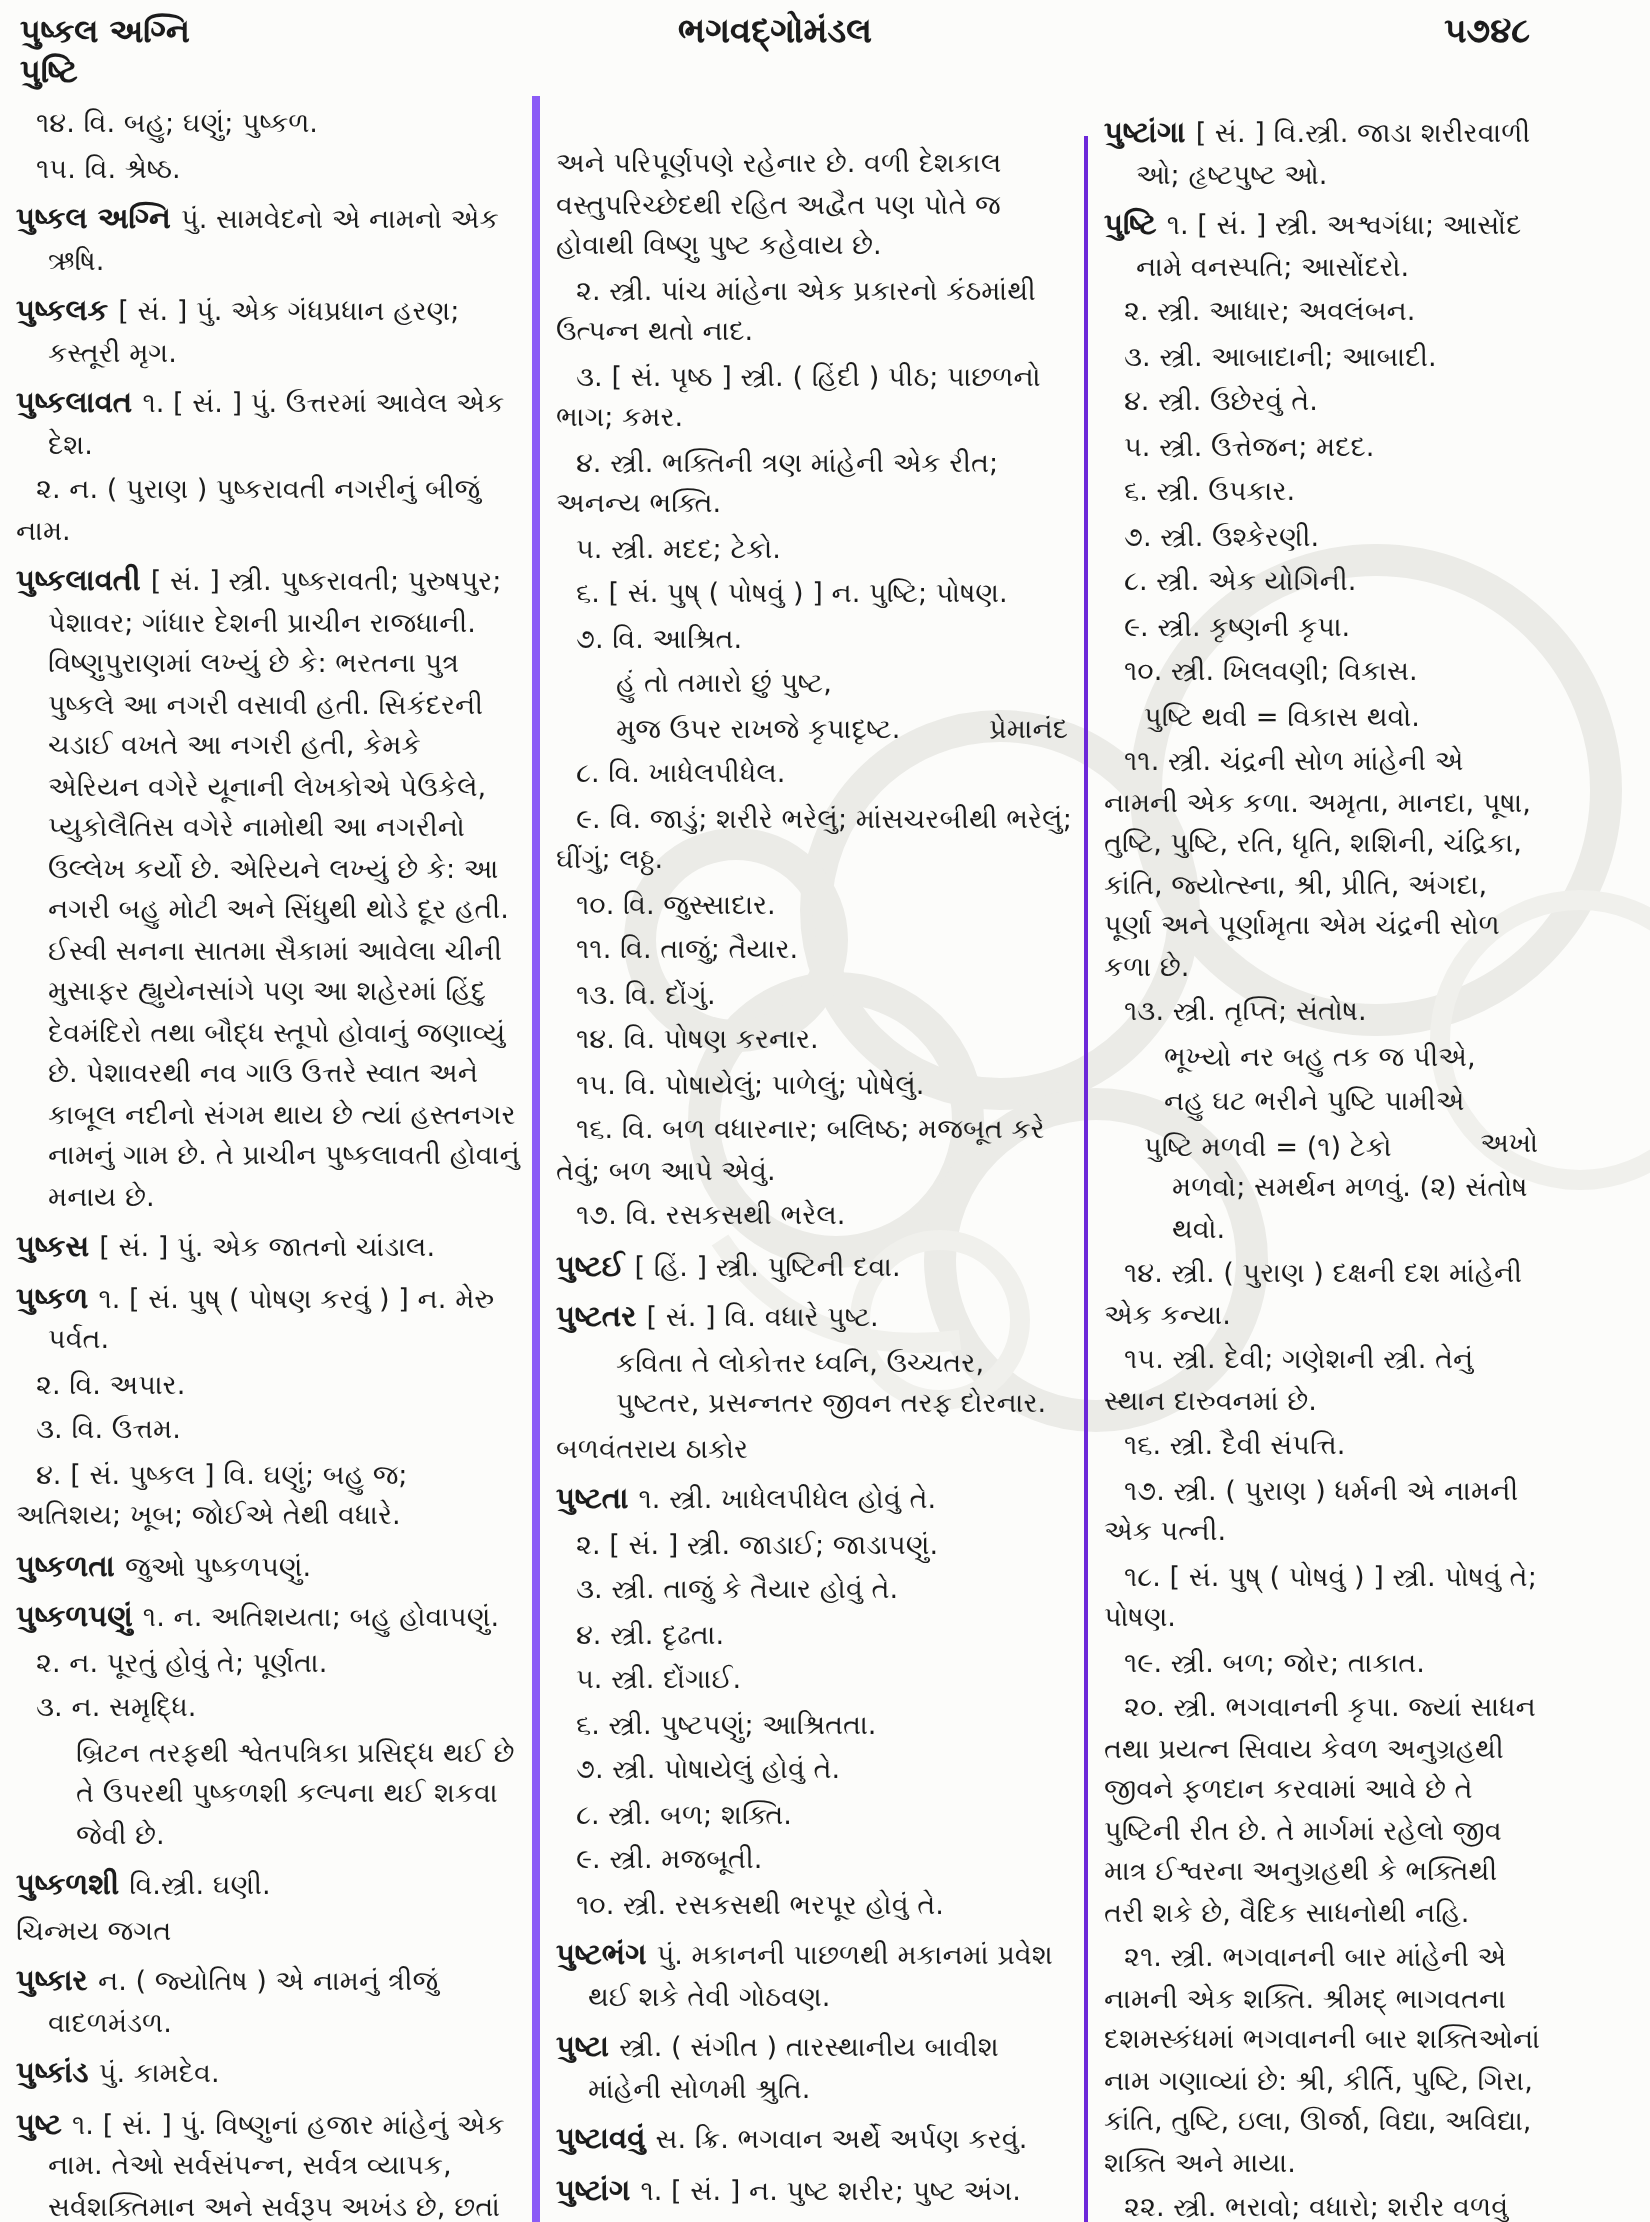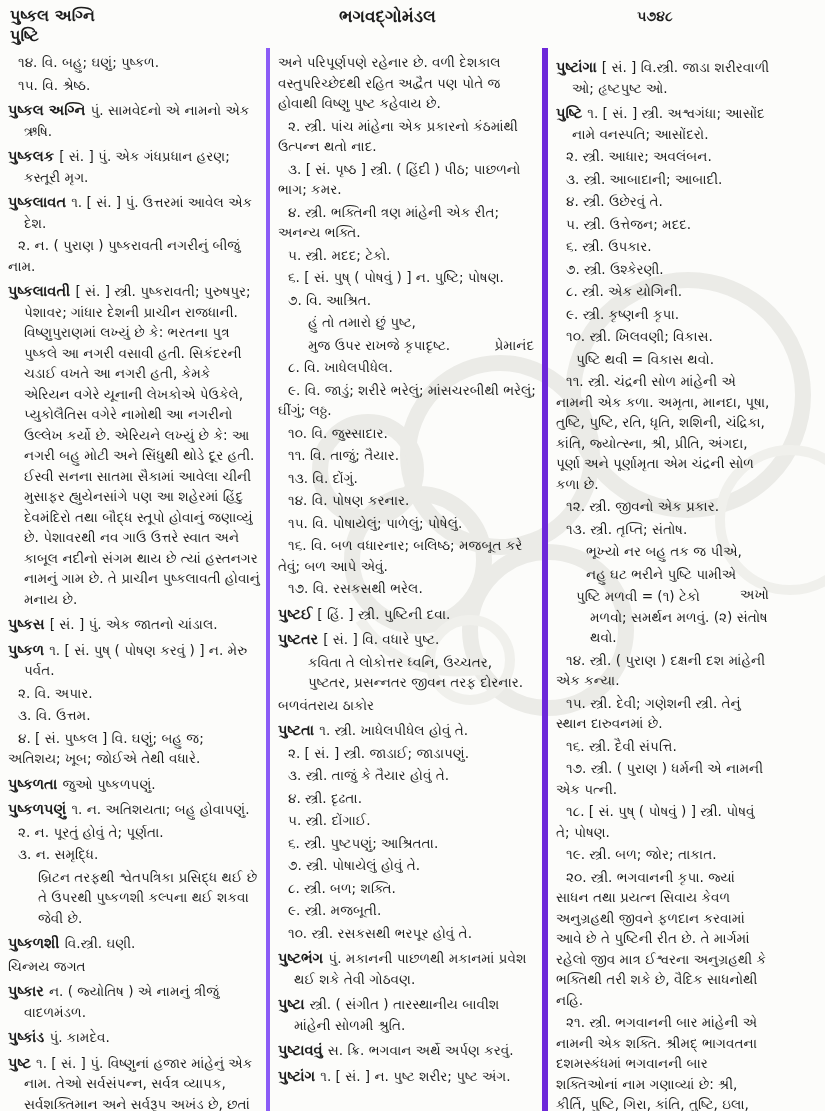--- a/index.html
+++ b/index.html
@@ -10,31 +10,31 @@
     color:#1c1c1c;
   }
   .page{position:relative;width:777px;height:1111px;z-index:1;}
   .watermark{position:absolute;left:0;top:0;z-index:0;pointer-events:none;}
   .header{
     display:flex;justify-content:space-between;align-items:flex-start;
     padding:6px 12px 0 10px;font-weight:bold;font-size:16px;line-height:20px;
   }
   .header .left{width:220px;text-align:left;}
   .header .center{flex:1;text-align:center;font-size:17px;}
-  .header .right{width:220px;text-align:center;font-size:14px;}
+  .header .right{width:220px;text-align:right;font-size:17px;}
   .columns{
     position:absolute;top:48px;left:0;right:0;bottom:0;
     display:flex;z-index:1;
   }
   .col{
     overflow:hidden;padding:4px 6px 0 8px;
     font-size:13.6px;line-height:20.5px;
   }
   .col1{width:252px;border-right:4px solid #8b5cf6;}
-  .col2{width:258px;border-right:6px solid #6d28d9;}
+  .col2{width:258px;border-right:2px solid #6d28d9;margin-top:20px;}
   .col3{flex:1;}
   .para{margin:0 0 2px 0;}
   .para.entry{margin-top:5px;padding-left:16px;text-indent:-16px;}
   .para.entry .head{font-size:14.6px;}
   .para.sense{text-indent:10px;}
   .para.plain{text-indent:0;}
   .para.quote{margin-left:30px;margin-right:2px;}
   .para.quote-attrib{text-align:left;margin-right:4px;}
   .para.idiom{margin-left:20px;padding-left:14px;text-indent:-14px;}
   .attrib{float:right;margin-left:10px;}
@@ -140,21 +140,20 @@
         <div class="para sense"><span>૩. સ્ત્રી. આબાદાની; આબાદી.</span></div>
         <div class="para sense"><span>૪. સ્ત્રી. ઉછેરવું તે.</span></div>
         <div class="para sense"><span>૫. સ્ત્રી. ઉત્તેજન; મદદ.</span></div>
         <div class="para sense"><span>૬. સ્ત્રી. ઉપકાર.</span></div>
         <div class="para sense"><span>૭. સ્ત્રી. ઉશ્કેરણી.</span></div>
         <div class="para sense"><span>૮. સ્ત્રી. એક યોગિની.</span></div>
         <div class="para sense"><span>૯. સ્ત્રી. કૃષ્ણની કૃપા.</span></div>
         <div class="para sense"><span>૧૦. સ્ત્રી. ખિલવણી; વિકાસ.</span></div>
         <div class="para idiom"><span>પુષ્ટિ થવી = વિકાસ થવો.</span></div>
         <div class="para sense"><span>૧૧. સ્ત્રી. ચંદ્રની સોળ માંહેની એ નામની એક કળા. અમૃતા, માનદા, પૂષા, તુષ્ટિ, પુષ્ટિ, રતિ, ધૃતિ, શશિની, ચંદ્રિકા, કાંતિ, જ્યોત્સ્ના, શ્રી, પ્રીતિ, અંગદા, પૂર્ણા અને પૂર્ણામૃતા એમ ચંદ્રની સોળ કળા છે.</span></div>
-        <div class="para sense"><span>૧૨. સ્ત્રી. જીવનો એક પ્રકાર.</span></div>
         <div class="para sense"><span>૧૩. સ્ત્રી. તૃપ્તિ; સંતોષ.</span></div>
         <div class="para quote"><span>ભૂખ્યો નર બહુ તક જ પીએ,</span></div>
         <div class="para quote"><span>નહુ ઘટ ભરીને પુષ્ટિ પામીએ</span><span class="attrib">અખો</span></div>
         <div class="para idiom"><span>પુષ્ટિ મળવી = (૧) ટેકો મળવો; સમર્થન મળવું. (૨) સંતોષ થવો.</span></div>
         <div class="para sense"><span>૧૪. સ્ત્રી. ( પુરાણ ) દક્ષની દશ માંહેની એક કન્યા.</span></div>
         <div class="para sense"><span>૧૫. સ્ત્રી. દેવી; ગણેશની સ્ત્રી. તેનું સ્થાન દારુવનમાં છે.</span></div>
         <div class="para sense"><span>૧૬. સ્ત્રી. દૈવી સંપત્તિ.</span></div>
         <div class="para sense"><span>૧૭. સ્ત્રી. ( પુરાણ ) ધર્મની એ નામની એક પત્ની.</span></div>
         <div class="para sense"><span>૧૮. [ સં. પુષ્ ( પોષવું ) ] સ્ત્રી. પોષવું તે; પોષણ.</span></div>
         <div class="para sense"><span>૧૯. સ્ત્રી. બળ; જોર; તાકાત.</span></div>

